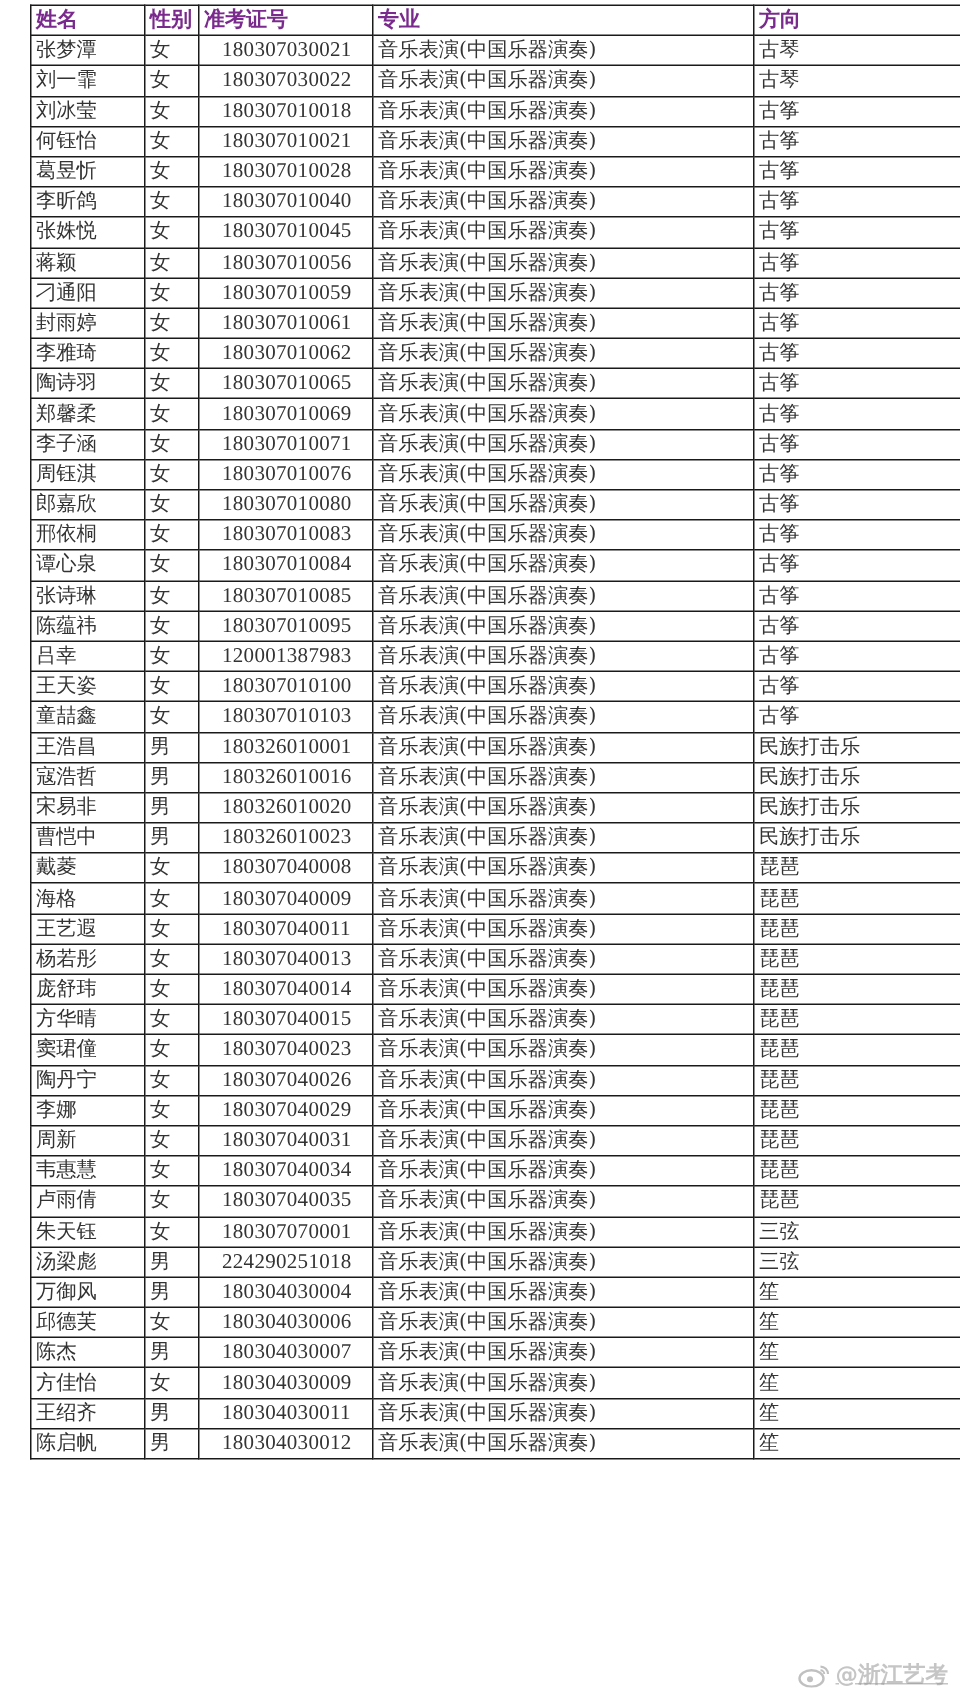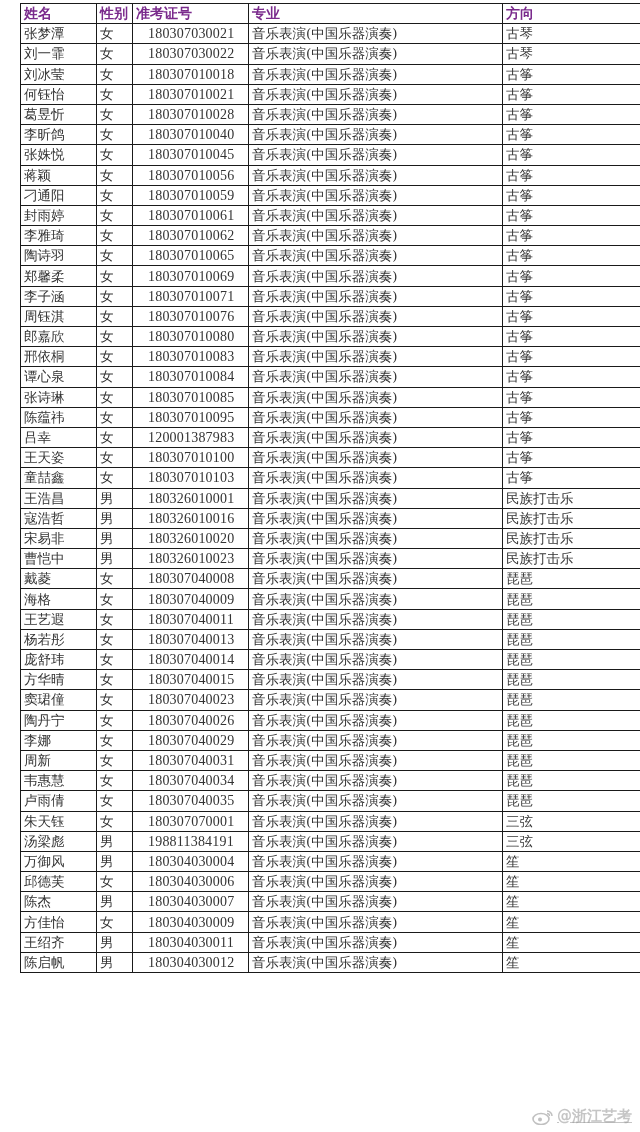--- a/index.html
+++ b/index.html
@@ -374,21 +374,21 @@
         <tr>
           <td class="name">朱天钰</td>
           <td class="gender">女</td>
           <td class="id">180307070001</td>
           <td class="major">音乐表演(中国乐器演奏)</td>
           <td class="dir">三弦</td>
         </tr>
         <tr>
           <td class="name">汤梁彪</td>
           <td class="gender">男</td>
-          <td class="id">198811384191</td>
+          <td class="id">224290251018</td>
           <td class="major">音乐表演(中国乐器演奏)</td>
           <td class="dir">三弦</td>
         </tr>
         <tr>
           <td class="name">万御风</td>
           <td class="gender">男</td>
           <td class="id">180304030004</td>
           <td class="major">音乐表演(中国乐器演奏)</td>
           <td class="dir">笙</td>
         </tr>

